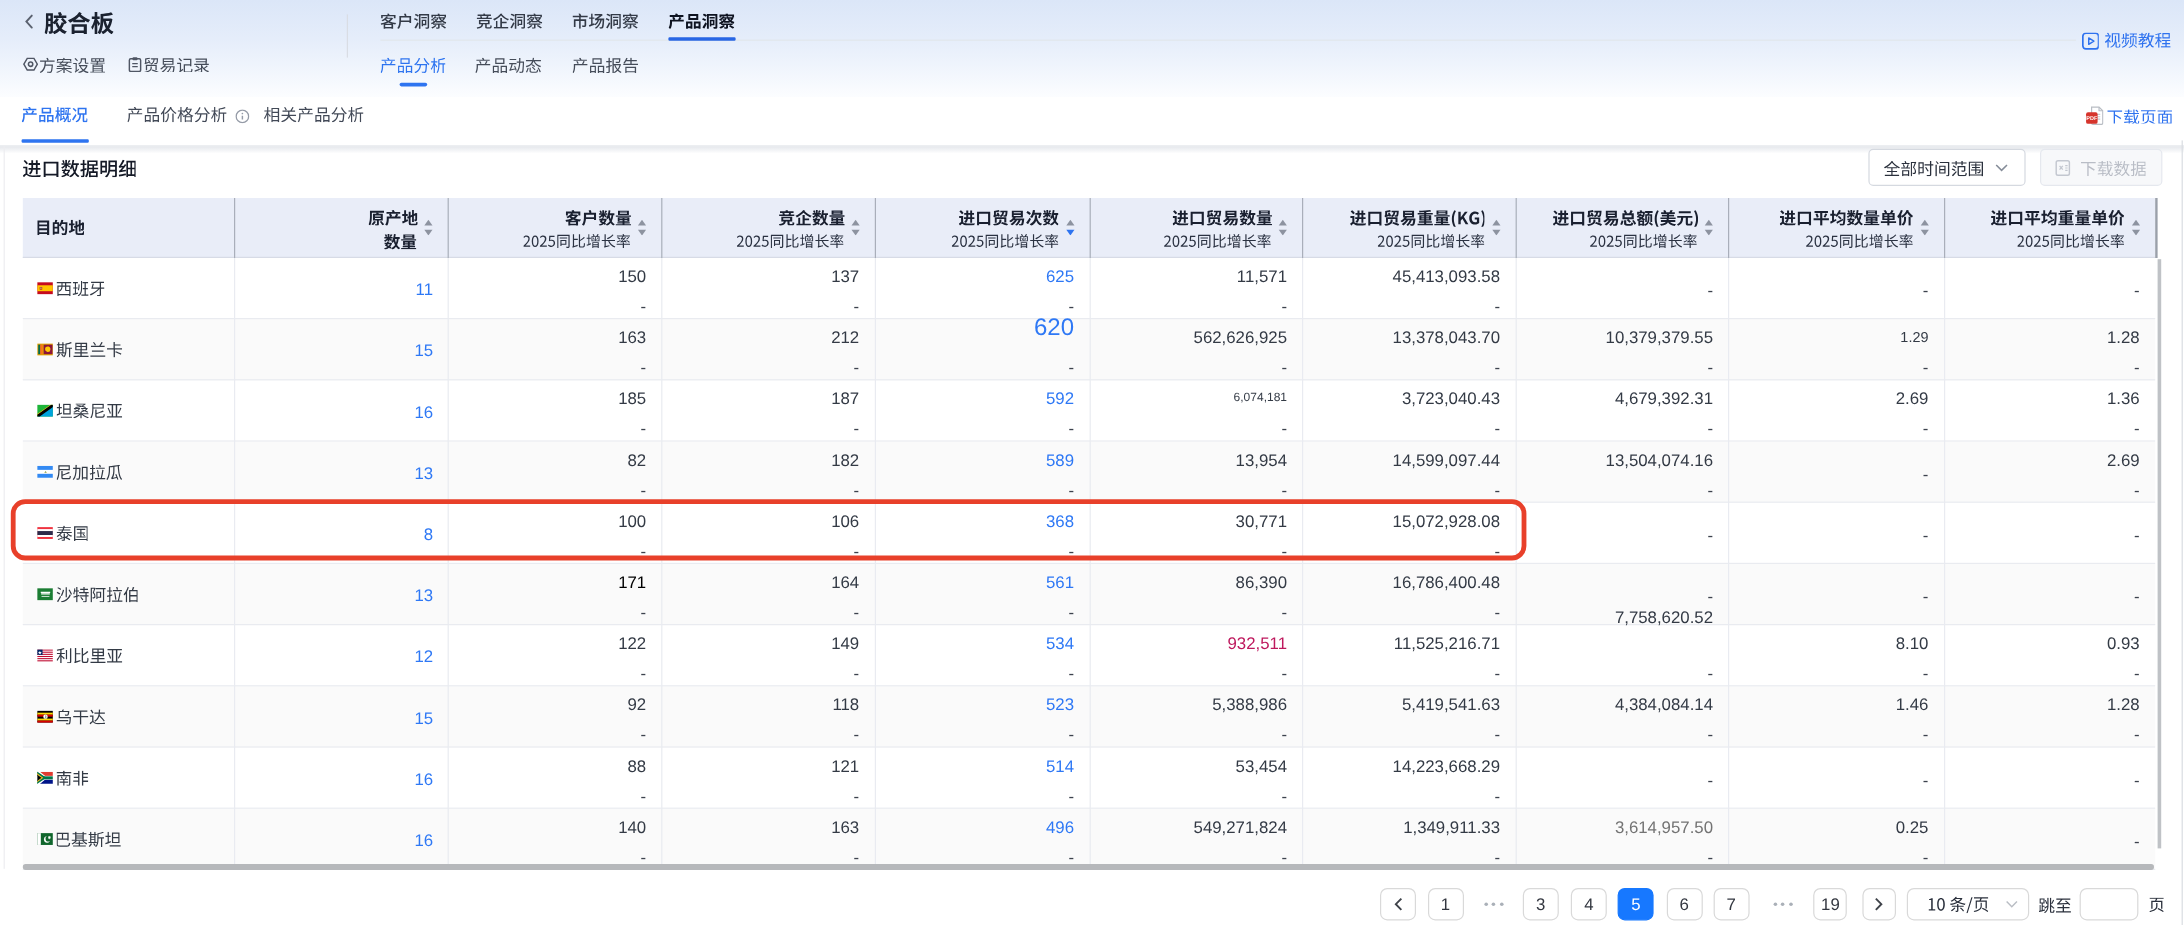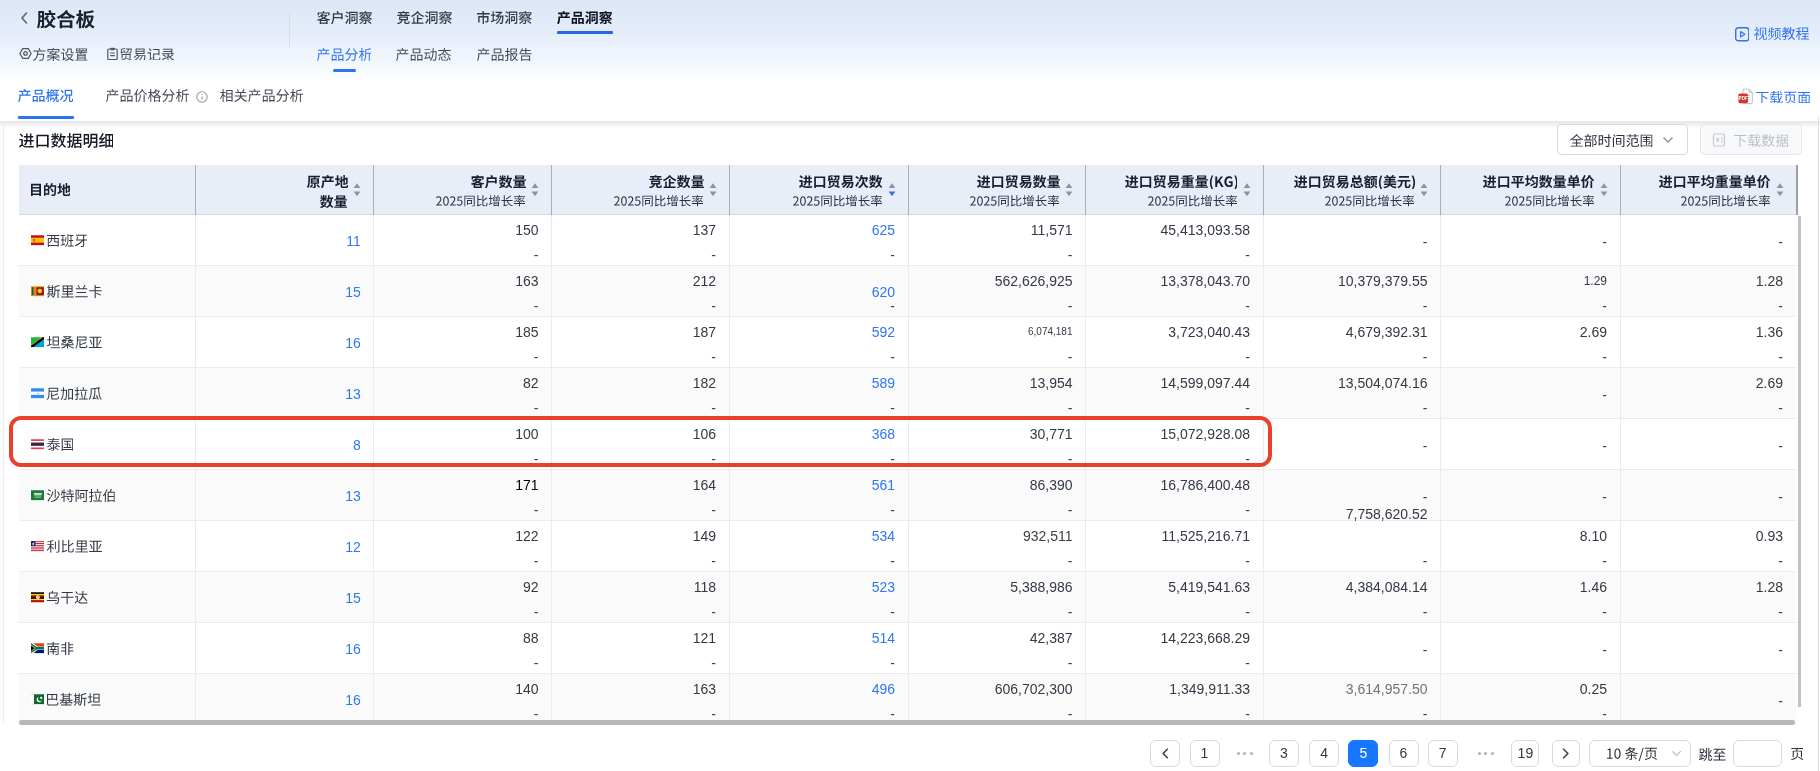--- a/index.html
+++ b/index.html
@@ -262,21 +262,21 @@
       <path d="M10.6 4.6c1.9-1.2 4.8-1.1 5.8.8.9 1.7.3 3.8-.9 4.9l-2.6.4-2.4-1.5-.6-2.4z" fill="#ffc700"></path>
     </svg>
     <svg class="t" style="left:47.2px;top:285.4px;fill:#333a45" width="54.8" height="13.1">
       <use href="#g31"></use>
     </svg>
     <div class="a n" style="left:195px;top:281.6px;width:165.9px;font-size:14px;line-height:20px;color:#2e78f5">15</div>
     <div class="a n" style="left:373.5px;top:271px;width:165px;font-size:14px;line-height:20px;color:#333a45">163</div>
     <div class="a n" style="left:373.5px;top:295.9px;width:165px;font-size:14px;line-height:20px;color:#3c424d">-</div>
     <div class="a n" style="left:551.5px;top:271px;width:164.5px;font-size:14px;line-height:20px;color:#333a45">212</div>
     <div class="a n" style="left:551.5px;top:295.9px;width:164.5px;font-size:14px;line-height:20px;color:#3c424d">-</div>
-    <div class="a n" style="left:729px;top:282px;width:166px;font-size:14px;line-height:20px;color:#2e78f5">620</div>
+    <div class="a n" style="left:729px;top:263px;width:166px;font-size:20px;line-height:20px;color:#2e78f5">620</div>
     <div class="a n" style="left:729px;top:295.9px;width:166px;font-size:14px;line-height:20px;color:#3c424d">-</div>
     <div class="a n" style="left:908px;top:271px;width:164.5px;font-size:14px;line-height:20px;color:#333a45">562,626,925</div>
     <div class="a n" style="left:908px;top:295.9px;width:164.5px;font-size:14px;line-height:20px;color:#3c424d">-</div>
     <div class="a n" style="left:1085.5px;top:271px;width:164.5px;font-size:14px;line-height:20px;color:#333a45">13,378,043.70</div>
     <div class="a n" style="left:1085.5px;top:295.9px;width:164.5px;font-size:14px;line-height:20px;color:#3c424d">-</div>
     <div class="a n" style="left:1263px;top:271px;width:164.5px;font-size:14px;line-height:20px;color:#333a45">10,379,379.55</div>
     <div class="a n" style="left:1263px;top:295.9px;width:164.5px;font-size:14px;line-height:20px;color:#3c424d">-</div>
     <div class="a n" style="left:1440.5px;top:271px;width:166.5px;font-size:12px;line-height:20px;color:#333a45">1.29</div>
     <div class="a n" style="left:1440.5px;top:295.9px;width:166.5px;font-size:14px;line-height:20px;color:#3c424d">-</div>
     <div class="a n" style="left:1620px;top:271px;width:163px;font-size:14px;line-height:20px;color:#333a45">1.28</div>
@@ -394,21 +394,21 @@
     <svg class="t" style="left:47.2px;top:540.4px;fill:#333a45" width="55" height="12.8">
       <use href="#g36"></use>
     </svg>
     <div class="a n" style="left:195px;top:536.6px;width:165.9px;font-size:14px;line-height:20px;color:#2e78f5">12</div>
     <div class="a n" style="left:373.5px;top:526px;width:165px;font-size:14px;line-height:20px;color:#333a45">122</div>
     <div class="a n" style="left:373.5px;top:550.9px;width:165px;font-size:14px;line-height:20px;color:#3c424d">-</div>
     <div class="a n" style="left:551.5px;top:526px;width:164.5px;font-size:14px;line-height:20px;color:#333a45">149</div>
     <div class="a n" style="left:551.5px;top:550.9px;width:164.5px;font-size:14px;line-height:20px;color:#3c424d">-</div>
     <div class="a n" style="left:729px;top:526px;width:166px;font-size:14px;line-height:20px;color:#2e78f5">534</div>
     <div class="a n" style="left:729px;top:550.9px;width:166px;font-size:14px;line-height:20px;color:#3c424d">-</div>
-    <div class="a n" style="left:908px;top:526px;width:164.5px;font-size:14px;line-height:20px;color:#404040">932,511</div>
+    <div class="a n" style="left:908px;top:526px;width:164.5px;font-size:14px;line-height:20px;color:#be185d">932,511</div>
     <div class="a n" style="left:908px;top:550.9px;width:164.5px;font-size:14px;line-height:20px;color:#3c424d">-</div>
     <div class="a n" style="left:1085.5px;top:526px;width:164.5px;font-size:14px;line-height:20px;color:#333a45">11,525,216.71</div>
     <div class="a n" style="left:1085.5px;top:550.9px;width:164.5px;font-size:14px;line-height:20px;color:#3c424d">-</div>
     <div class="a n" style="left:1263px;top:504px;width:164.5px;font-size:14px;line-height:20px;color:#333a45">7,758,620.52</div>
     <div class="a n" style="left:1263px;top:550.9px;width:164.5px;font-size:14px;line-height:20px;color:#3c424d">-</div>
     <div class="a n" style="left:1440.5px;top:526px;width:166.5px;font-size:14px;line-height:20px;color:#333a45">8.10</div>
     <div class="a n" style="left:1440.5px;top:550.9px;width:166.5px;font-size:14px;line-height:20px;color:#3c424d">-</div>
     <div class="a n" style="left:1620px;top:526px;width:163px;font-size:14px;line-height:20px;color:#333a45">0.93</div>
     <div class="a n" style="left:1620px;top:550.9px;width:163px;font-size:14px;line-height:20px;color:#3c424d">-</div>
     <svg class="t" viewBox="0 0 21 15" width="13.8" height="10.4" style="left:30.5px;top:592.3px">
@@ -453,21 +453,21 @@
     <svg class="t" style="left:47.2px;top:642.4px;fill:#333a45" width="26.6" height="12.9">
       <use href="#g38"></use>
     </svg>
     <div class="a n" style="left:195px;top:638.6px;width:165.9px;font-size:14px;line-height:20px;color:#2e78f5">16</div>
     <div class="a n" style="left:373.5px;top:628px;width:165px;font-size:14px;line-height:20px;color:#333a45">88</div>
     <div class="a n" style="left:373.5px;top:652.9px;width:165px;font-size:14px;line-height:20px;color:#3c424d">-</div>
     <div class="a n" style="left:551.5px;top:628px;width:164.5px;font-size:14px;line-height:20px;color:#333a45">121</div>
     <div class="a n" style="left:551.5px;top:652.9px;width:164.5px;font-size:14px;line-height:20px;color:#3c424d">-</div>
     <div class="a n" style="left:729px;top:628px;width:166px;font-size:14px;line-height:20px;color:#2e78f5">514</div>
     <div class="a n" style="left:729px;top:652.9px;width:166px;font-size:14px;line-height:20px;color:#3c424d">-</div>
-    <div class="a n" style="left:908px;top:628px;width:164.5px;font-size:14px;line-height:20px;color:#333a45">42,387</div>
+    <div class="a n" style="left:908px;top:628px;width:164.5px;font-size:14px;line-height:20px;color:#333a45">53,454</div>
     <div class="a n" style="left:908px;top:652.9px;width:164.5px;font-size:14px;line-height:20px;color:#3c424d">-</div>
     <div class="a n" style="left:1085.5px;top:628px;width:164.5px;font-size:14px;line-height:20px;color:#333a45">14,223,668.29</div>
     <div class="a n" style="left:1085.5px;top:652.9px;width:164.5px;font-size:14px;line-height:20px;color:#3c424d">-</div>
     <div class="a n" style="left:1263px;top:639.9px;width:164.5px;font-size:14px;line-height:20px;color:#3c424d">-</div>
     <div class="a n" style="left:1440.5px;top:639.9px;width:166.5px;font-size:14px;line-height:20px;color:#3c424d">-</div>
     <div class="a n" style="left:1620px;top:639.9px;width:163px;font-size:14px;line-height:20px;color:#3c424d">-</div>
     <svg class="t" viewBox="0 0 21 15" width="13.8" height="10.4" style="left:30.5px;top:694.3px">
       <rect width="21" height="15" fill="#10662c"></rect>
       <rect width="4.6" height="15" fill="#fff"></rect>
       <circle cx="12.6" cy="8.1" r="4" fill="#fff"></circle>
@@ -477,21 +477,21 @@
     <svg class="t" style="left:47.2px;top:693.4px;fill:#333a45" width="53.7" height="13.1">
       <use href="#g39"></use>
     </svg>
     <div class="a n" style="left:195px;top:689.6px;width:165.9px;font-size:14px;line-height:20px;color:#2e78f5">16</div>
     <div class="a n" style="left:373.5px;top:679px;width:165px;font-size:14px;line-height:20px;color:#333a45">140</div>
     <div class="a n" style="left:373.5px;top:703.9px;width:165px;font-size:14px;line-height:20px;color:#3c424d">-</div>
     <div class="a n" style="left:551.5px;top:679px;width:164.5px;font-size:14px;line-height:20px;color:#333a45">163</div>
     <div class="a n" style="left:551.5px;top:703.9px;width:164.5px;font-size:14px;line-height:20px;color:#3c424d">-</div>
     <div class="a n" style="left:729px;top:679px;width:166px;font-size:14px;line-height:20px;color:#2e78f5">496</div>
     <div class="a n" style="left:729px;top:703.9px;width:166px;font-size:14px;line-height:20px;color:#3c424d">-</div>
-    <div class="a n" style="left:908px;top:679px;width:164.5px;font-size:14px;line-height:20px;color:#333a45">606,702,300</div>
+    <div class="a n" style="left:908px;top:679px;width:164.5px;font-size:14px;line-height:20px;color:#333a45">549,271,824</div>
     <div class="a n" style="left:908px;top:703.9px;width:164.5px;font-size:14px;line-height:20px;color:#3c424d">-</div>
     <div class="a n" style="left:1085.5px;top:679px;width:164.5px;font-size:14px;line-height:20px;color:#333a45">1,349,911.33</div>
     <div class="a n" style="left:1085.5px;top:703.9px;width:164.5px;font-size:14px;line-height:20px;color:#3c424d">-</div>
     <div class="a n" style="left:1263px;top:679px;width:164.5px;font-size:14px;line-height:20px;color:#737373">3,614,957.50</div>
     <div class="a n" style="left:1263px;top:703.9px;width:164.5px;font-size:14px;line-height:20px;color:#3c424d">-</div>
     <div class="a n" style="left:1440.5px;top:679px;width:166.5px;font-size:14px;line-height:20px;color:#333a45">0.25</div>
     <div class="a n" style="left:1440.5px;top:703.9px;width:166.5px;font-size:14px;line-height:20px;color:#3c424d">-</div>
     <div class="a n" style="left:1620px;top:690.9px;width:163px;font-size:14px;line-height:20px;color:#3c424d">-</div>
     <div class="a" style="left:9px;top:415.9px;width:1263px;height:51.4px;border:4.6px solid #e8402a;border-radius:12px;box-sizing:border-box"></div>
     <div class="a" style="left:1798px;top:216px;width:2.6px;height:491px;background:#bfc2c6"></div>

